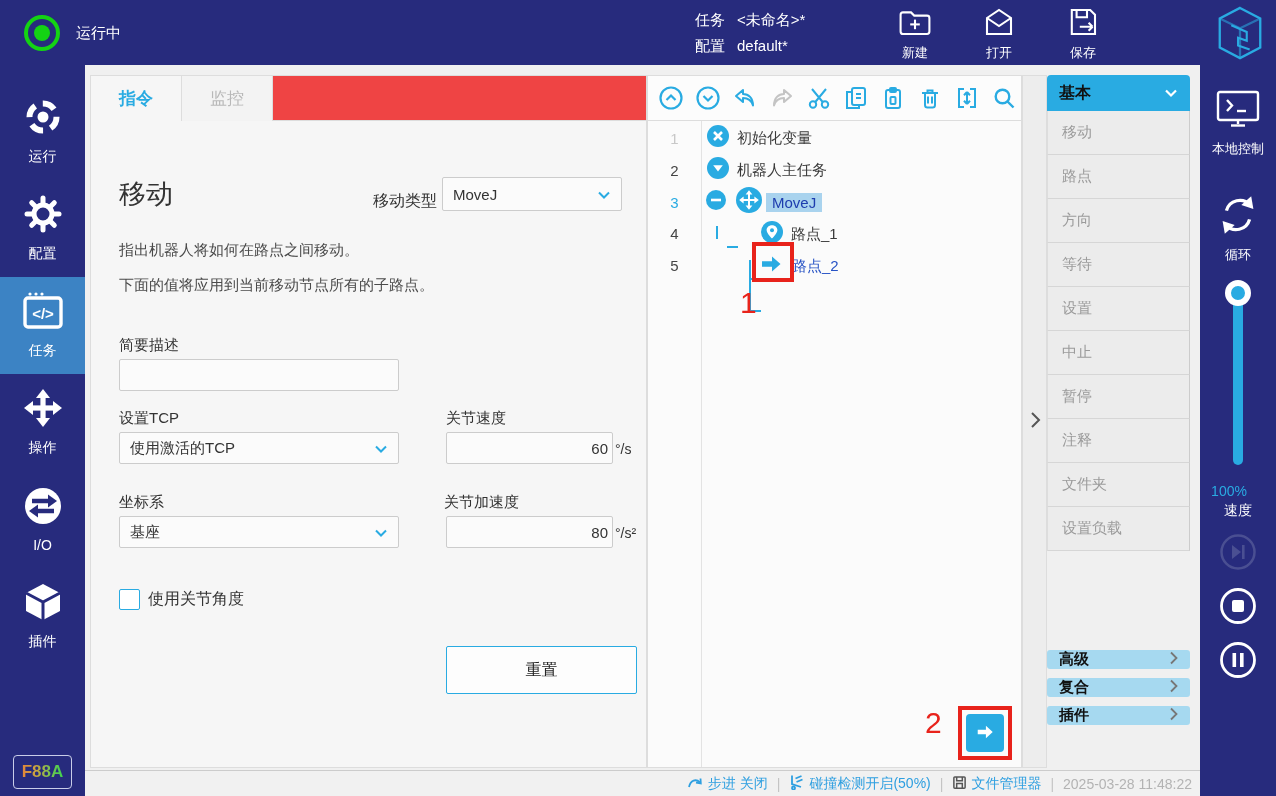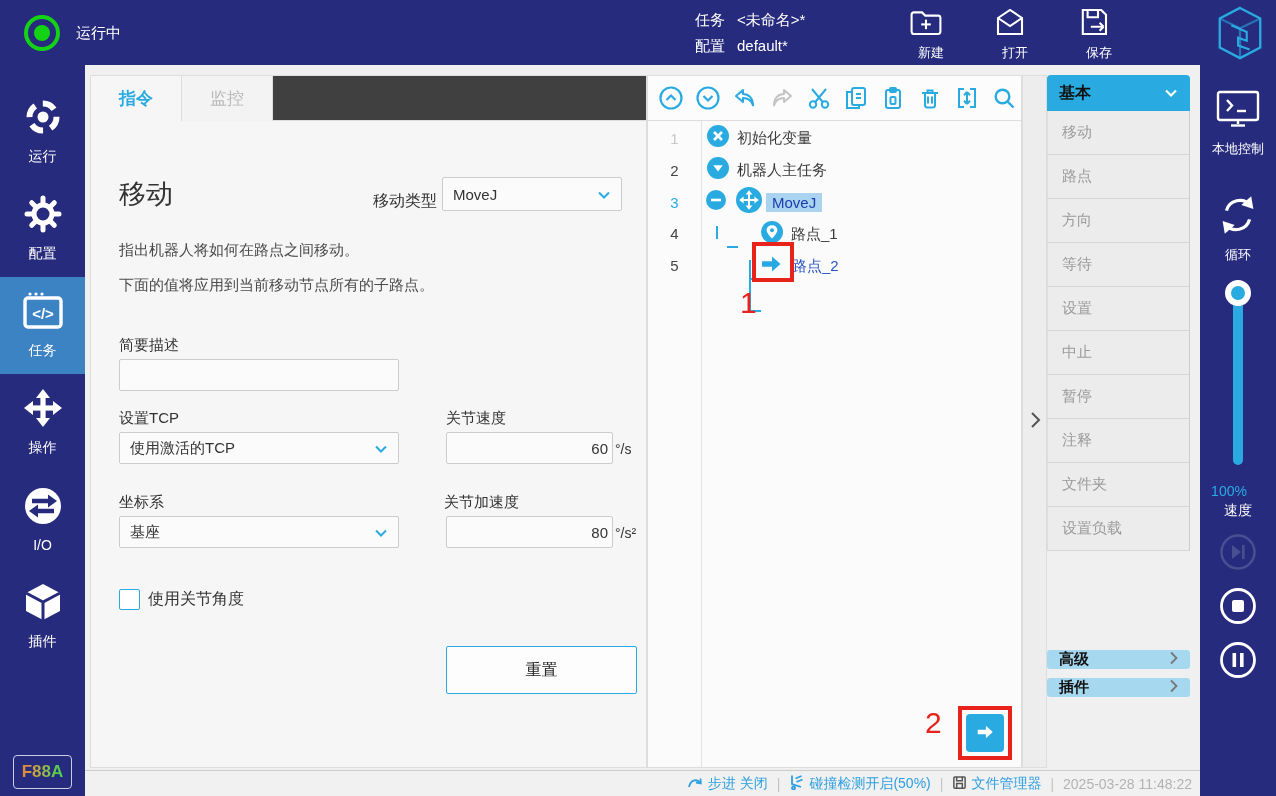--- a/index.html
+++ b/index.html
@@ -8,36 +8,36 @@
   .abs { position:absolute; }
 
   
   .topbar { position:absolute; left:0; top:0; width:1276px; height:65px; background:#272b7d; color:#fff; }
   .run-indicator { position:absolute; left:24px; top:15px; width:36px; height:36px; border:4px solid #14d314; border-radius:50%; display:flex; align-items:center; justify-content:center; }
   .run-indicator .dot { width:16px; height:16px; border-radius:50%; background:#14d314; }
   .run-text { position:absolute; left:76px; top:24px; font-size:15px; }
   .task-info { position:absolute; left:695px; top:7px; font-size:15px; line-height:26px; }
   .task-info .row { display:flex; gap:12px; }
   .tb-actions { position:absolute; left:886px; top:6px; display:flex; gap:26px; }
-  .tb-btn { width:58px; display:flex; flex-direction:column; align-items:flex-end; gap:3px; cursor:pointer; background:none; border:none; color:#fff; }
+  .tb-btn { width:58px; display:flex; flex-direction:column; align-items:center; gap:3px; cursor:pointer; background:none; border:none; color:#fff; }
   .tb-btn .lbl { font-size:13px; }
   .logo { position:absolute; left:1212px; top:6px; }
 
   
   .leftnav { position:absolute; left:0; top:65px; width:85px; height:731px; background:#272b7d; }
   .nav-item { height:97px; display:flex; flex-direction:column; align-items:center; justify-content:center; gap:7px; color:#fff; cursor:pointer; }
   .nav-item:first-child { margin-top:18px; }
   .nav-item.active { background:#3c83c4; }
   .nav-item .lbl { font-size:14px; }
   .device-box { position:absolute; left:13px; bottom:7px; width:59px; height:34px; border:1px solid #c9cde8; border-radius:4px; display:flex; align-items:center; justify-content:center; }
   .device-box span { font-size:17px; font-weight:bold; background:linear-gradient(90deg,#e2853b,#c9a43f,#7cc24e,#3fd44f); -webkit-background-clip:text; background-clip:text; color:transparent; -webkit-text-fill-color:transparent; }
 
   
   .cmd-panel { position:absolute; left:90px; top:75px; width:557px; height:693px; background:#f6f6f6; border:1px solid #ddd; }
-  .tabbar { height:45px; background:#404040; border-bottom:1px solid #ddd; display:flex; }
+  .tabbar { height:45px; background:#ef4444; border-bottom:1px solid #ddd; display:flex; }
   .tab { width:91px; height:45px; display:flex; align-items:center; justify-content:center; font-size:17px; cursor:pointer; }
   .tab.active { color:#29abe2; font-weight:bold; background:#f6f6f6; border-right:1px solid #ddd; margin-bottom:-1px; }
   .tab.inactive { color:#b8b8b8; background:#f3f3f3; border-right:1px solid #ddd; }
   .cmd-body { position:relative; height:647px; }
   .cmd-title { position:absolute; left:28px; top:55px; font-size:27px; color:#333; font-weight:500; }
   .movetype-lbl { position:absolute; left:282px; top:70px; font-size:16px; color:#333; }
   .dropdown { background:#fbfbfb; border:1px solid #ccc; border-radius:2px; display:flex; align-items:center; justify-content:space-between; padding:0 10px; font-size:15px; color:#333; cursor:pointer; }
   .dd-movetype { position:absolute; left:351px; top:56px; width:180px; height:34px; }
   .desc1 { position:absolute; left:28px; top:120px; font-size:15px; color:#4a4a4a; }
   .desc2 { position:absolute; left:28px; top:155px; font-size:15px; color:#4a4a4a; }
@@ -432,20 +432,26 @@
   <div class="instr-item">设置负载</div>
 </div>
 <div class="instr-groups">
   <div class="grp">
     <span>高级</span>
     <span><svg width="9" height="14" viewBox="0 0 9 14" fill="none" stroke="#777" stroke-width="1.8">
           <path d="M2 1.5 L7.5 7 L2 12.5"></path>
         </svg></span>
   </div>
   <div class="grp">
+    <span>复合</span>
+    <span><svg width="9" height="14" viewBox="0 0 9 14" fill="none" stroke="#777" stroke-width="1.8">
+          <path d="M2 1.5 L7.5 7 L2 12.5"></path>
+        </svg></span>
+  </div>
+  <div class="grp">
     <span>插件</span>
     <span><svg width="9" height="14" viewBox="0 0 9 14" fill="none" stroke="#777" stroke-width="1.8">
           <path d="M2 1.5 L7.5 7 L2 12.5"></path>
         </svg></span>
   </div>
 </div>
 
 <div class="rightcol">
   <div class="rc-block" style="top:24px;">
     <span><svg width="46" height="42" viewBox="0 0 46 42" fill="none" stroke="#fff" stroke-width="2.4">

